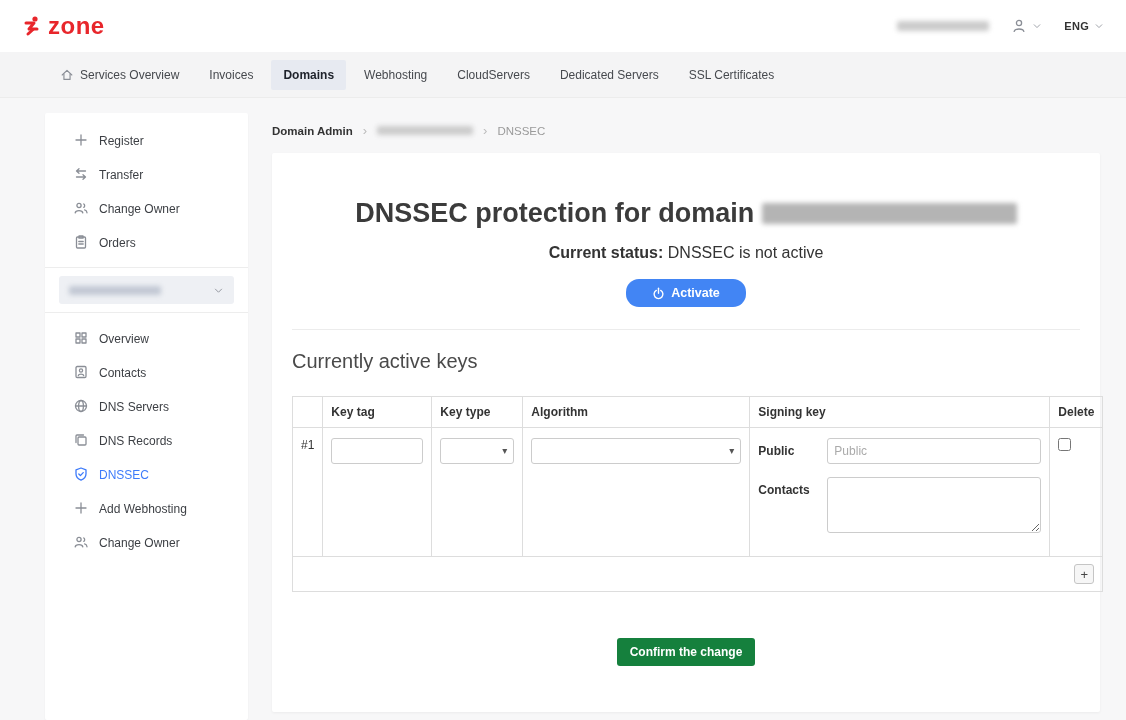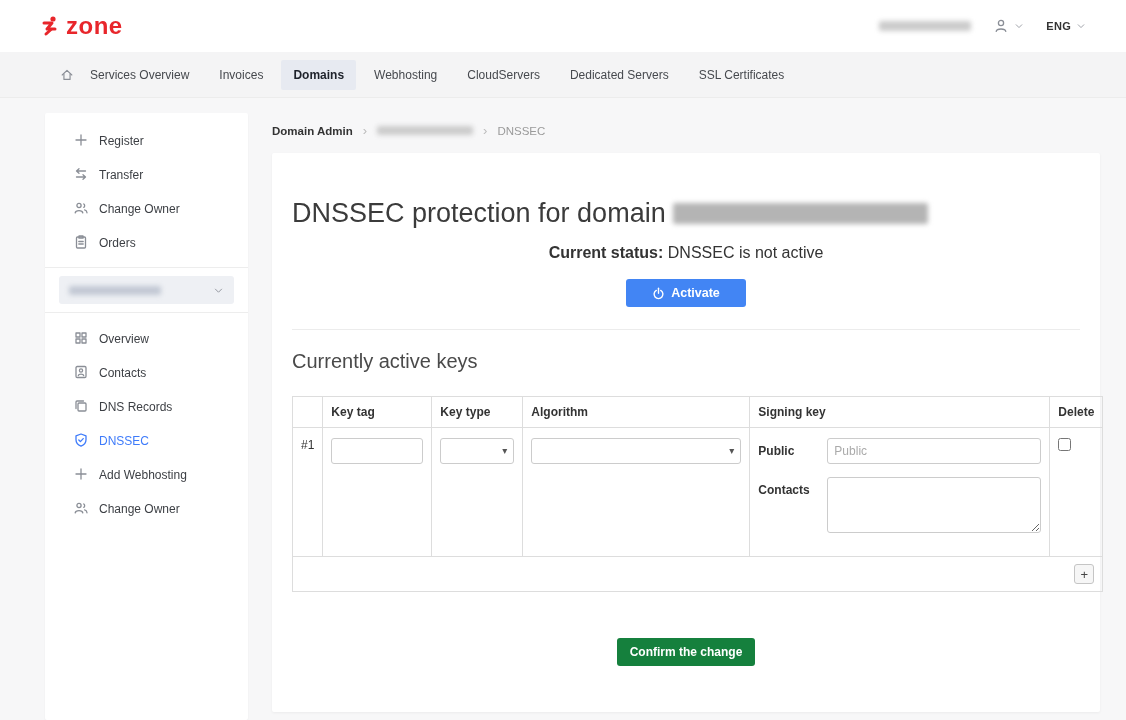--- a/index.html
+++ b/index.html
@@ -1,38 +1,38 @@
 <!DOCTYPE html>
 <html><head>
 <meta charset="utf-8">
 <style>
   * { margin:0; padding:0; box-sizing:border-box; }
   html,body { width:1126px; height:720px; overflow:hidden;
     font-family:"Liberation Sans", sans-serif; background:#f7f7f8; color:#333; }
 
   
   .header { position:absolute; top:0; left:0; right:0; height:52px; background:#fff;
-    display:flex; align-items:center; padding:0 40px; }
+    display:flex; align-items:center; padding:0 22px; }
   .logo { display:flex; align-items:center; gap:4px; color:#e8262b; font-weight:bold;
     font-size:24px; letter-spacing:.5px; text-transform:lowercase; cursor:pointer; }
   .header-right { margin-left:auto; display:flex; align-items:center; gap:22px; }
   .hr-group { display:flex; align-items:center; gap:5px; color:#555; font-size:11px; cursor:pointer; }
   .lang { font-size:11px; color:#333; font-weight:700; letter-spacing:.3px; }
 
   
   .redacted { display:inline-block; background:#cbcbcb; border-radius:2px; filter:blur(2.5px); }
   .redacted.user { width:92px; height:10px; }
   .redacted.bc { width:96px; height:9px; vertical-align:middle; }
   .redacted.title-blur { width:255px; height:21px; background:#b4b4b4; vertical-align:-2px; }
   .redacted.side { width:92px; height:9px; background:#c2c8d4; }
 
   
   .nav { position:absolute; top:52px; left:0; right:0; height:46px; background:#f4f4f5;
     border-bottom:1px solid #ececec; display:flex; align-items:center; padding:0 48px; gap:6px; }
-  .nav-item { display:flex; align-items:center; gap:16px; font-size:12px; color:#46494e;
+  .nav-item { display:flex; align-items:center; gap:6px; font-size:12px; color:#46494e;
     padding:8px 12px; cursor:pointer; border-radius:2px; white-space:nowrap; }
   .nav-item.active { background:#e7eaf1; color:#1e222b; font-weight:700; }
 
   
   .sidebar { position:absolute; top:113px; left:45px; width:203px; bottom:0;
     background:#fff; border-radius:2px; box-shadow:0 1px 2px rgba(0,0,0,.05); padding:10px 0; }
   .side-item { display:flex; align-items:flex-end; gap:10px; font-size:12px; color:#3c3f44;
     padding:9px 16px 9px 28px; cursor:pointer; }
   .side-item .ic { width:16px; height:16px; flex:0 0 16px; display:inline-flex; }
   .side-item.active { color:#3e7bfa; }
@@ -44,25 +44,25 @@
   .breadcrumb { position:absolute; top:123px; left:272px; display:flex; align-items:center;
     gap:10px; font-size:11.5px; }
   .bc-first { color:#333; font-weight:700; cursor:pointer; }
   .bc-sep { color:#bbb; font-size:13px; }
   .bc-last { color:#9a9a9a; }
 
   
   .card { position:absolute; top:153px; left:272px; width:828px; height:559px;
     background:#fff; border-radius:2px; box-shadow:0 1px 3px rgba(0,0,0,.05);
     padding:45px 20px 0 20px; }
-  .page-title { font-size:27px; font-weight:400; color:#3b3b3b; }
+  .page-title { text-align:center; font-size:27px; font-weight:700; color:#3b3b3b; }
   .status-line { text-align:center; font-size:16px; color:#333; margin-top:15px; }
   .status-line b { font-weight:700; }
   .btn-activate { display:inline-flex; align-items:center; gap:6px; background:#4285f4;
-    color:#fff; border:none; border-radius:3px; font-size:12.5px; font-weight:600;
+    color:#fff; border:none; border-radius:13px; font-size:12.5px; font-weight:600;
     padding:7px 26px; cursor:pointer; font-family:inherit; }
   .center-row { text-align:center; margin-top:17px; }
   .hdivider { height:1px; background:#ececec; margin-top:22px; }
   .keys-heading { text-align:left; font-size:20px; font-weight:400; color:#4a4a4a; margin-top:20px; }
 
   
   table.keys { width:100%; border-collapse:collapse; margin-top:23px; font-size:12px; }
   table.keys th, table.keys td { border:1px solid #ddd; }
   table.keys th { text-align:left; font-weight:700; color:#333; padding:8px; height:30px; }
   table.keys td { vertical-align:top; padding:10px 8px; }
@@ -215,20 +215,30 @@
   </div>
   <div class="side-item">
     <span class="ic">
         <svg class="icon" width="16" height="16" viewBox="0 0 16 16">
           <rect x="3" y="2.5" width="10" height="11" rx="1.2"></rect>
           <circle cx="8" cy="6.5" r="1.6"></circle>
           <path d="M5.3 11.5c.4-1.9 5-1.9 5.4 0"></path>
         </svg>
       </span>
     <span>Contacts</span>
+  </div>
+  <div class="side-item">
+    <span class="ic">
+        <svg class="icon" width="16" height="16" viewBox="0 0 16 16">
+          <circle cx="8" cy="8" r="5.5"></circle>
+          <ellipse cx="8" cy="8" rx="2.4" ry="5.5"></ellipse>
+          <path d="M2.5 8h11"></path>
+        </svg>
+      </span>
+    <span>DNS Servers</span>
   </div>
   <div class="side-item">
     <span class="ic">
         <svg class="icon" width="16" height="16" viewBox="0 0 16 16">
           <rect x="5" y="5" width="8" height="8" rx="1"></rect>
           <path d="M3 10.5V4a1 1 0 0 1 1-1h6.5"></path>
         </svg>
       </span>
     <span>DNS Records</span>
   </div>

